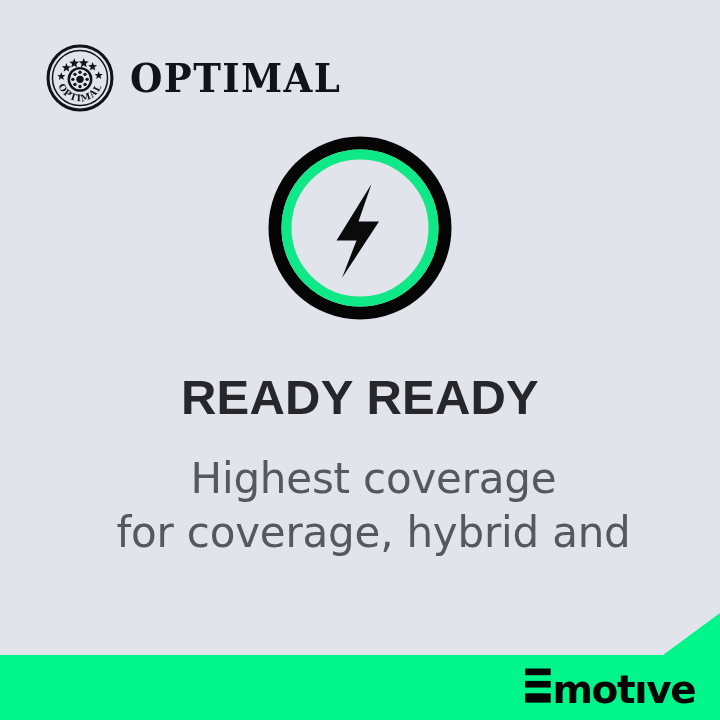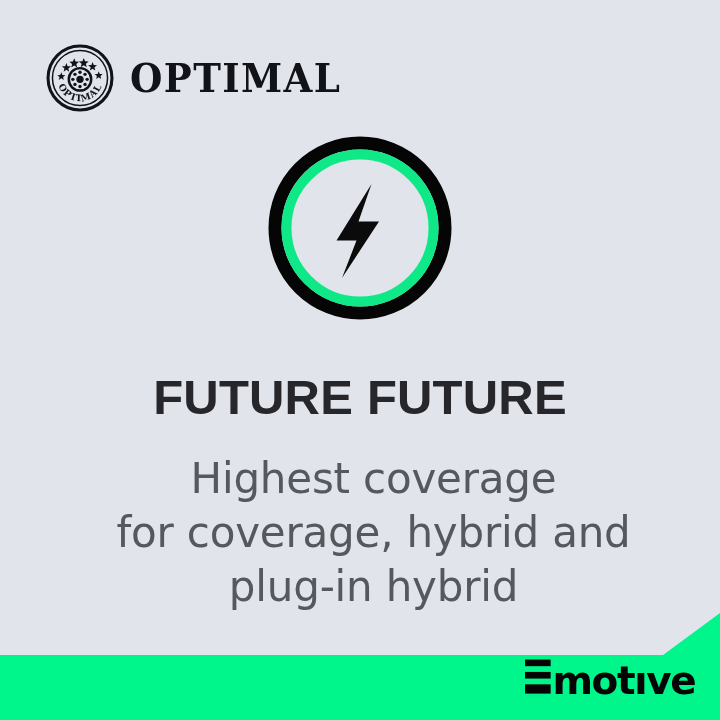--- a/index.html
+++ b/index.html
@@ -108,21 +108,21 @@
     pointer-events: none;
   }
   .footer-bar svg {
     display: block;
     width: 720px;
     height: 720px;
   }
   .footer-logo {
     position: absolute;
     right: 22px;
-    bottom: 18px;
+    bottom: 9px;
     display: flex;
     align-items: center;
     line-height: 1;
   }
   .footer-logo svg {
     display: block;
     height: 46px;
   }
 </style>
 </head>
@@ -175,26 +175,25 @@
     <svg viewBox="0 0 184 184" xmlns="http://www.w3.org/2000/svg" aria-hidden="true">
 
       <circle cx="92" cy="92" r="85" fill="none" stroke="#050505" stroke-width="13"></circle>
 
       <circle cx="92" cy="92" r="73.5" fill="none" stroke="#0fe887" stroke-width="10"></circle>
 
       <path d="M 103.5 48 L 68.5 104.5 L 88.5 104.5 L 74 142 L 111 85.5 L 90.5 85.5 Z" fill="#0b0b0c"></path>
     </svg>
   </div>
 
-  <div class="headline">FUTURE FUTURE</div>
+  <div class="headline">READY READY</div>
 
   <div class="subcopy">
     <span class="line">Highest coverage</span>
     <span class="line">for coverage, hybrid and</span>
-    <span class="line">plug-in hybrid</span>
   </div>
 
   <div class="footer-bar">
     <svg viewBox="0 0 720 720" xmlns="http://www.w3.org/2000/svg" aria-hidden="true">
       <path d="M 0 655 L 663 655 L 720 613 L 720 720 L 0 720 Z" fill="#00f58a"></path>
     </svg>
   </div>
 
   <div class="footer-logo">
     <svg viewBox="0 0 196 52" xmlns="http://www.w3.org/2000/svg" aria-hidden="true">

